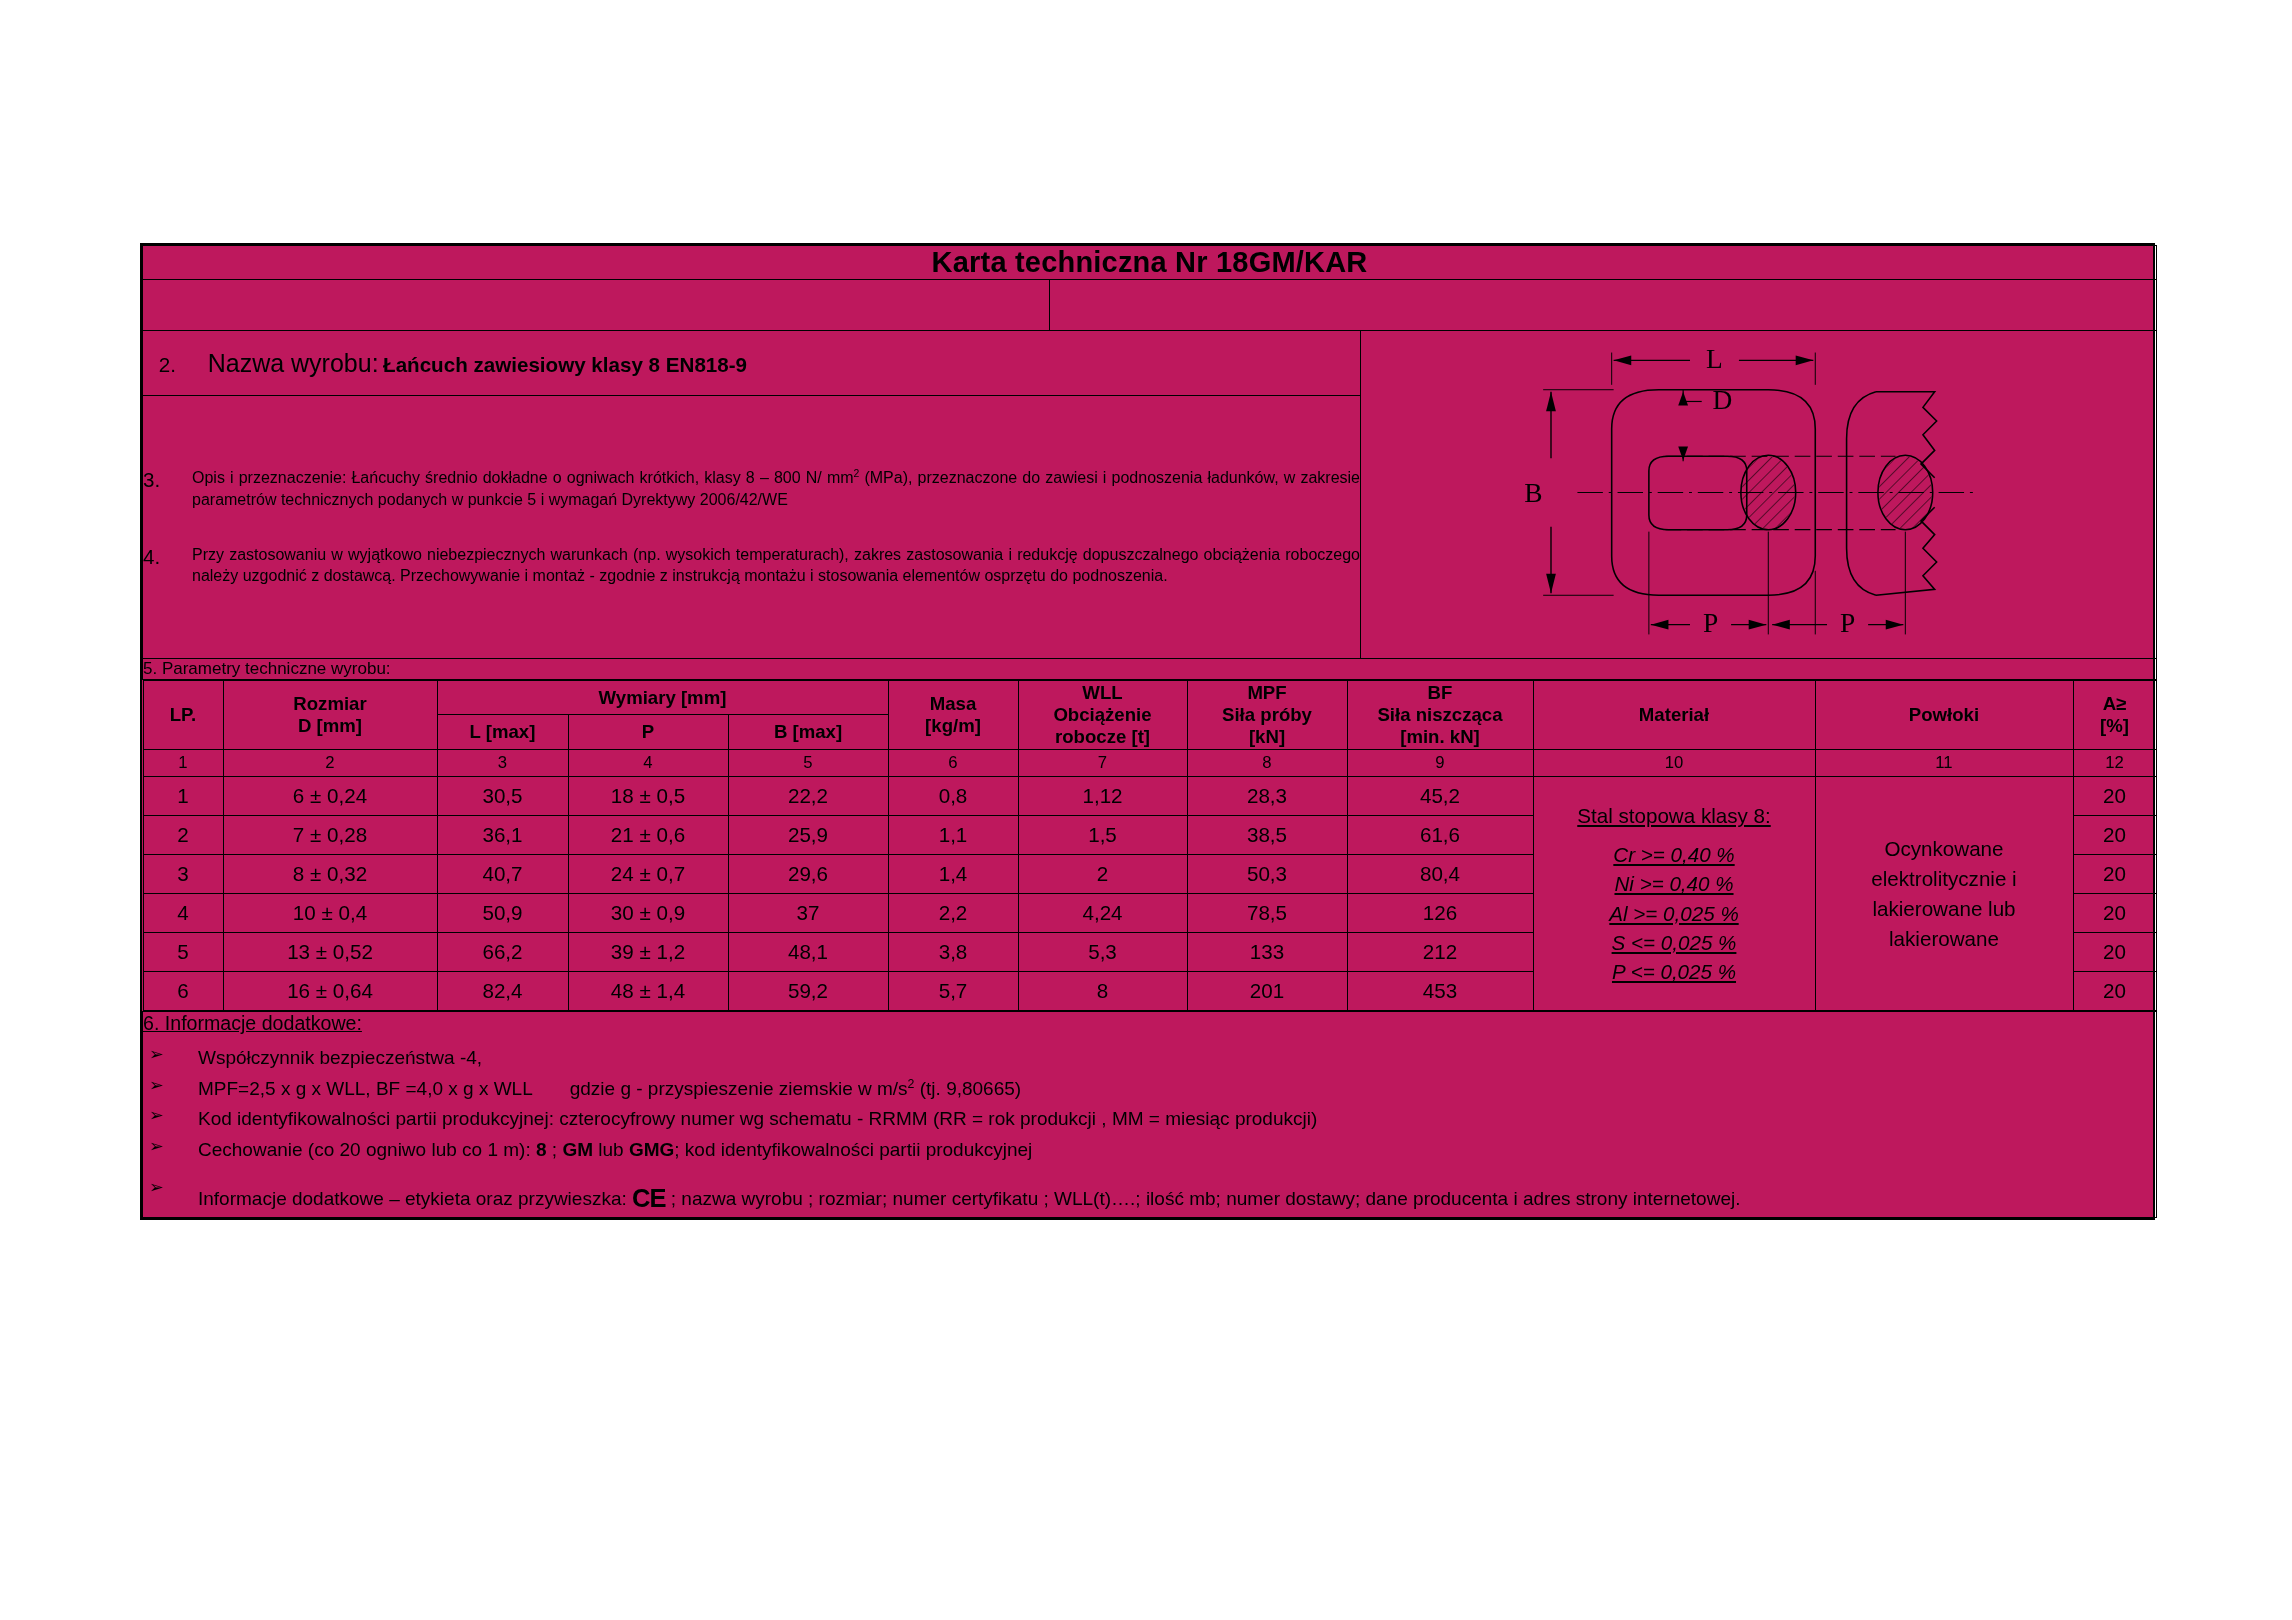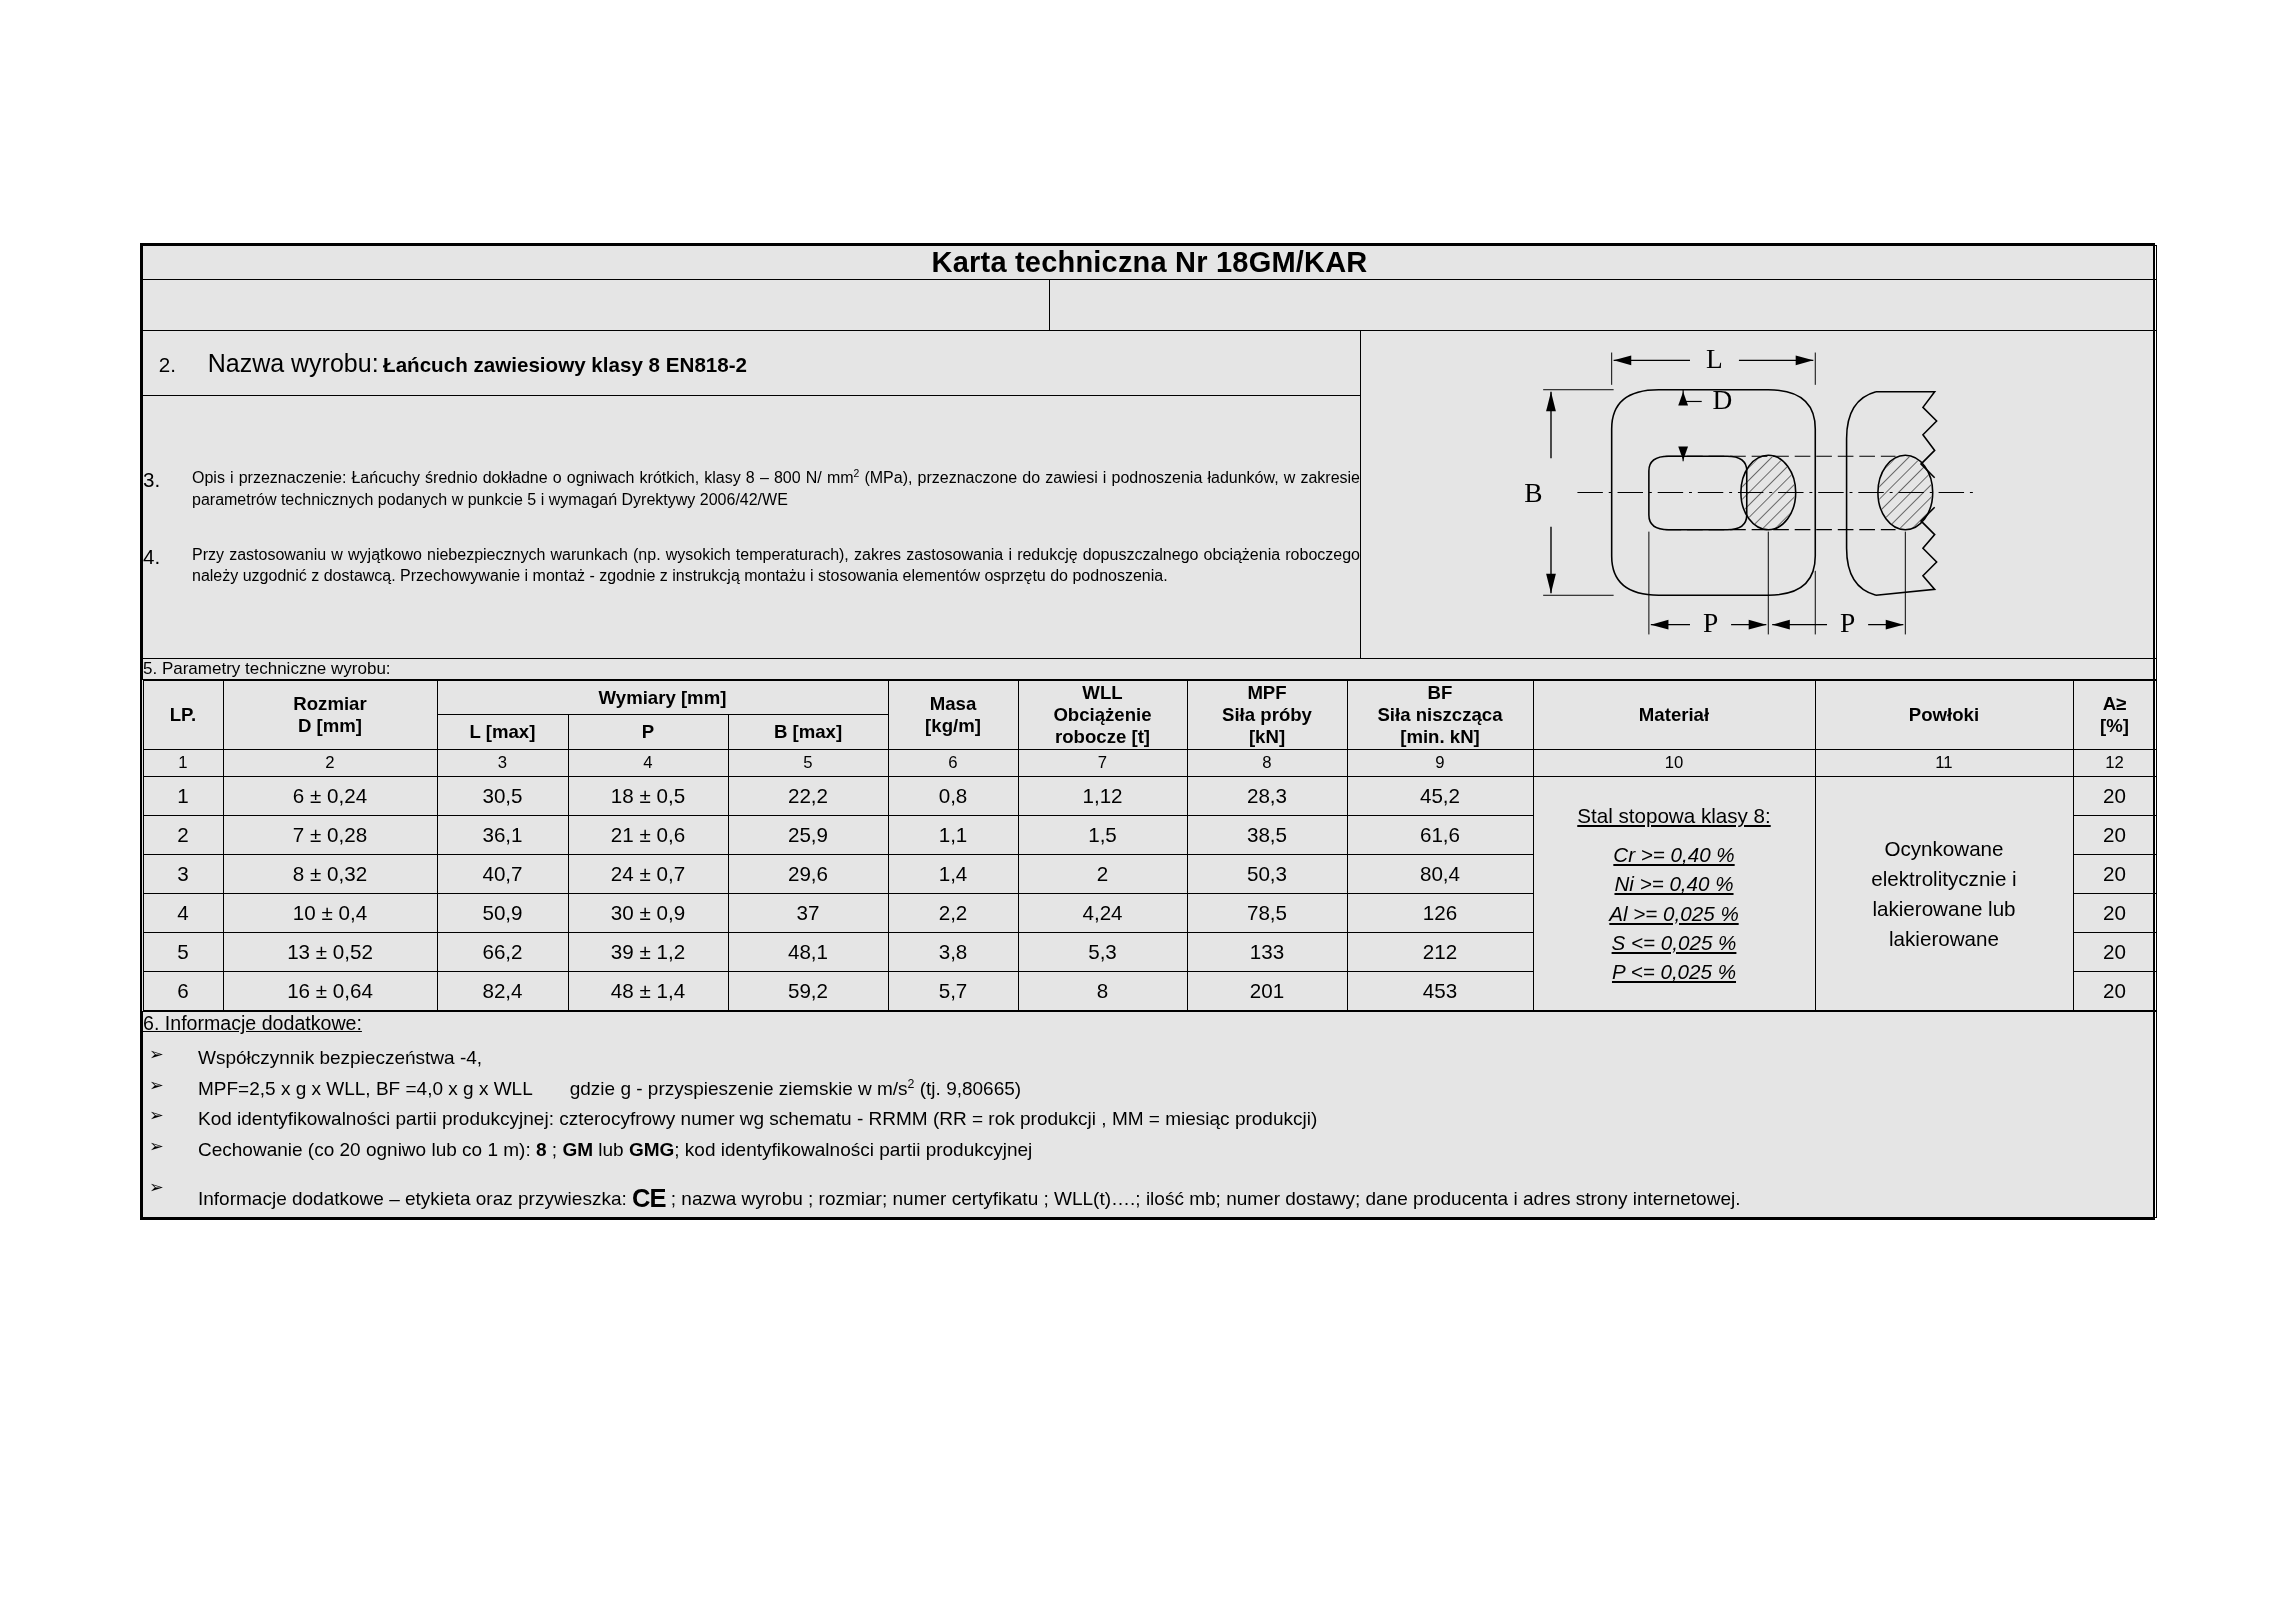--- a/index.html
+++ b/index.html
@@ -15,21 +15,21 @@
     overflow: hidden;
   }
 
   #doc {
     position: absolute;
     left: 140px;
     top: 243px;
     width: 2015px;
     border: 2px solid #000;
     border-top-width: 2.9px;
-    background: #e5e5e5;
+    background: #be185d;
   }
 
   table.grid { border-collapse: collapse; width: 100%; table-layout: fixed; }
   table.grid td, table.grid th { border: 1px solid #000; padding: 0; vertical-align: middle; }
 
   
   .title-row td {
     border: none;
     border-bottom: 2px solid #000;
     text-align: center;
@@ -149,21 +149,21 @@
       <td class="left-cell"></td>
       <td colspan="2"></td>
     </tr>
 
     <tr>
       <td colspan="2" class="sec2-cell">
         <div class="sec2-inner">
           <span class="num">2.</span>
           <span class="sec2-label">Nazwa wyrobu:</span>
           <span>&nbsp;</span>
-          <span class="sec2-strong">Łańcuch zawiesiowy klasy 8  EN818-2</span>
+          <span class="sec2-strong">Łańcuch zawiesiowy klasy 8  EN818-9</span>
         </div>
       </td>
       <td rowspan="2" class="draw-cell">
         <svg width="745" height="323" viewBox="0 0 760 330">
           <g fill="none" stroke="#000" stroke-width="1.6">
 
             <path d="M 230 100 Q 230 60 278 60 L 390 60 Q 438 60 438 100 L 438 230 Q 438 270 390 270 L 278 270 Q 230 270 230 230 Z"></path>
 
             <path d="M 268 143 Q 268 128 288 128 L 348 128 Q 368 128 368 143 L 368 188 Q 368 203 348 203 L 288 203 Q 268 203 268 188 Z"></path>
 

